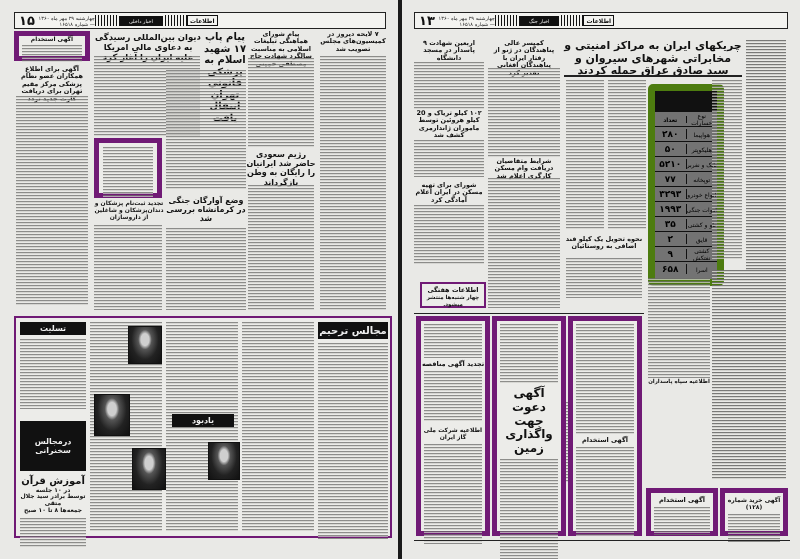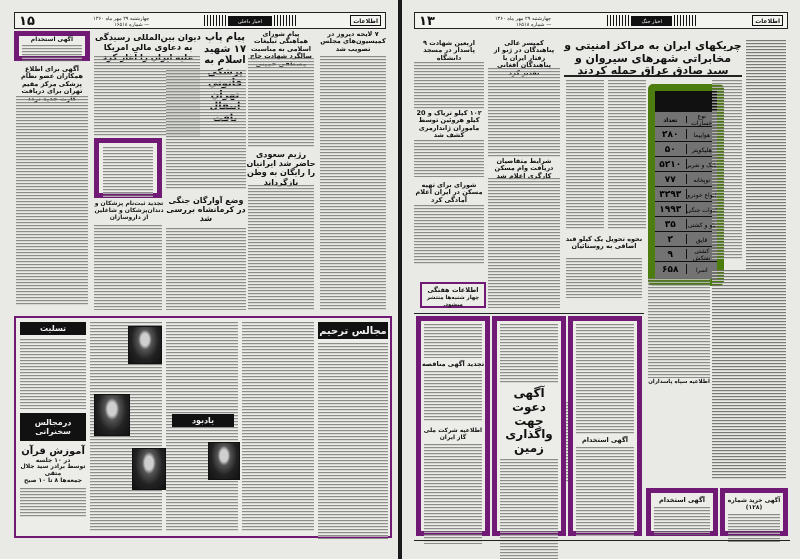--- a/index.html
+++ b/index.html
@@ -1,21 +1,21 @@
 <!DOCTYPE html>
 <html><head>
 <meta charset="utf-8">
 <style>
   html,body{margin:0;padding:0;}
   body{width:800px;height:559px;background:#8a8a8a;overflow:hidden;position:relative;font-family:"DejaVu Sans",sans-serif;}
   .page{position:absolute;top:0;height:559px;background:#e9e9e6;}
   .page.left{left:0;width:398px;}
   .page.right{left:402px;width:398px;}
   .gutter{position:absolute;left:398px;top:0;width:4px;height:559px;background:#1a1a1a;}
-  .hdr{position:absolute;top:12px;height:17px;border:1px solid #222;background:#f3f3f0;display:flex;align-items:center;justify-content:space-between;padding:0 4px;box-sizing:border-box;}
+  .hdr{position:absolute;top:12px;height:17px;border:1px solid #222;background:#f3f3f0;display:flex;align-items:center;justify-content:flex-start;padding:0 4px;box-sizing:border-box;}
   .hdr .pn{font-weight:bold;font-size:13px;color:#111;}
   .hdr .date{font-size:5px;line-height:6px;color:#222;direction:rtl;width:60px;}
   .hdr .sec{display:flex;align-items:center;gap:2px;}
   .bars{width:22px;height:11px;background:repeating-linear-gradient(90deg,#111 0 1px,transparent 1px 3px);}
   .sec .lbl{background:#111;color:#eee;font-size:5px;padding:2px 10px;direction:rtl;}
   .logo{font-size:6px;font-weight:bold;color:#111;border:1px solid #111;padding:1px 2px;direction:rtl;}
   .col{position:absolute;box-sizing:border-box;}
   .txt{background:repeating-linear-gradient(180deg,#6d6d6b 0 1px,#cfcfcb 1px 2px,transparent 2px 3px);opacity:.75;}
   .rule{position:absolute;background:#222;}
   .head{direction:rtl;text-align:center;font-weight:bold;color:#111;line-height:1.15;}
@@ -68,21 +68,21 @@
   <div class="head col" style="left:246px;top:150px;width:70px;font-size:8px;">رژیم سعودی حاضر شد ایرانیان را رایگان به وطن بازگرداند</div>
   <div class="col txt" style="left:248px;top:185px;width:66px;height:125px;"></div>
 
   <div class="head col" style="left:318px;top:31px;width:70px;font-size:6.5px;">۷ لایحه دیروز در کمیسیون‌های مجلس تصویب شد</div>
   <div class="col txt" style="left:320px;top:56px;width:66px;height:254px;"></div>
 
   <div class="box" style="left:14px;top:316px;width:378px;height:222px;border-width:2px;">
     <div class="col" style="left:4px;top:4px;width:66px;">
       <div class="banner" style="font-size:8px;padding:2px 0;">تسلیت</div>
       <div class="txt" style="height:70px;margin-top:4px;"></div>
-      <div class="banner" style="font-size:8px;padding:5px 0;margin-top:4px;">درمجالس سخنرانی</div>
+      <div class="banner" style="font-size:8px;padding:16px 0;margin-top:12px;">درمجالس سخنرانی</div>
       <div class="head" style="font-size:10px;margin-top:4px;">آموزش قرآن</div>
       <div class="head" style="font-size:6px;">در ۱۰ جلسه</div>
       <div class="head" style="font-size:6px;">توسط برادر سید جلال متقی</div>
       <div class="head" style="font-size:6px;">جمعه‌ها ۸ تا ۱۰ صبح</div>
       <div class="txt" style="height:30px;margin-top:4px;"></div>
     </div>
     <div class="col txt" style="left:74px;top:4px;width:72px;height:210px;"></div>
     <div class="photo" style="left:112px;top:8px;width:32px;height:36px;"></div>
     <div class="photo" style="left:78px;top:76px;width:34px;height:40px;"></div>
     <div class="photo" style="left:116px;top:130px;width:32px;height:40px;"></div>

